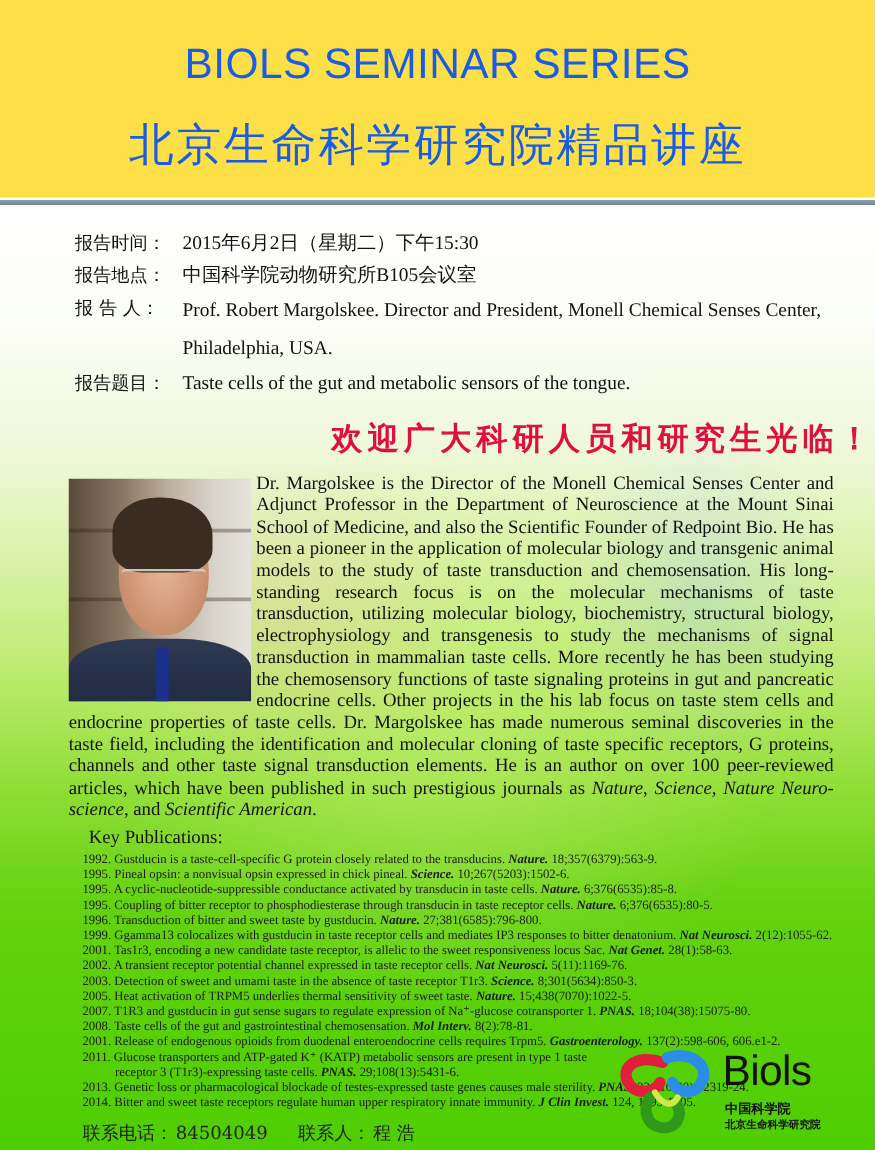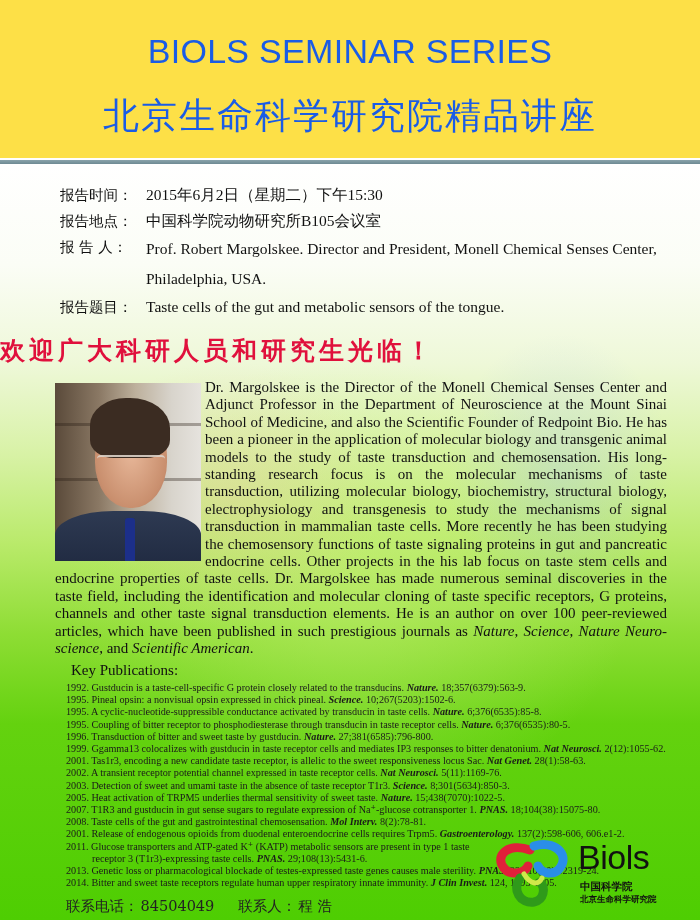--- a/index.html
+++ b/index.html
@@ -40,21 +40,21 @@
     position: absolute; left: 60px; top: 182px; width: 640px;
     font-size: 15.5px; line-height: 26px;
   }
   .info-row { display: flex; white-space: nowrap; }
   .info-label {
     width: 86px; flex: 0 0 86px;
     font-family: "DejaVu Serif", serif; font-size: 14.5px;
   }
   .info-value { flex: 1; white-space: normal; }
   .welcome {
-    position: absolute; left: 0; top: 334px; width: 700px; text-align: left;
+    position: absolute; left: 0; top: 334px; width: 700px; text-align: right;
     font-family: "DejaVu Serif", serif; font-weight: bold;
     font-size: 25px; color: #e0103c; letter-spacing: 4px;
   }
   .photo {
     position: absolute; left: 55px; top: 383px; width: 146px; height: 178px;
     background: linear-gradient(90deg, #5a4a3a 0%, #8a7864 30%, #bdb09c 55%, #d8d4cc 80%, #e6e3de 100%);
     overflow: hidden;
   }
   .photo .shelf { position: absolute; left: 0; width: 146px; height: 3px; background: rgba(40,30,20,0.35); }
   .photo .hair {

